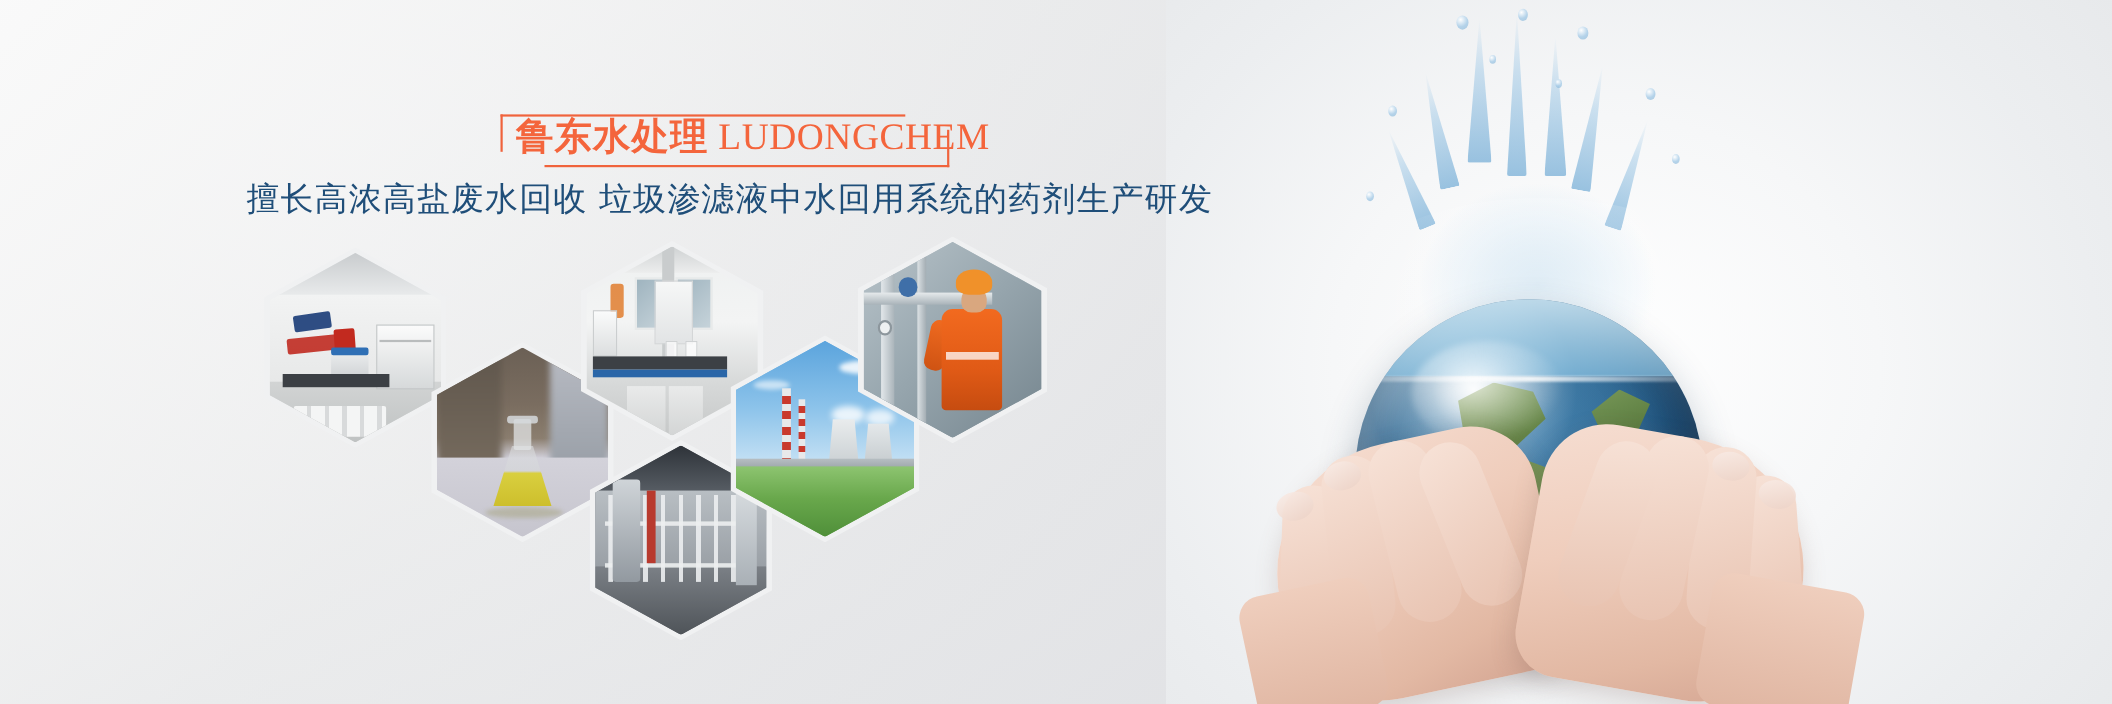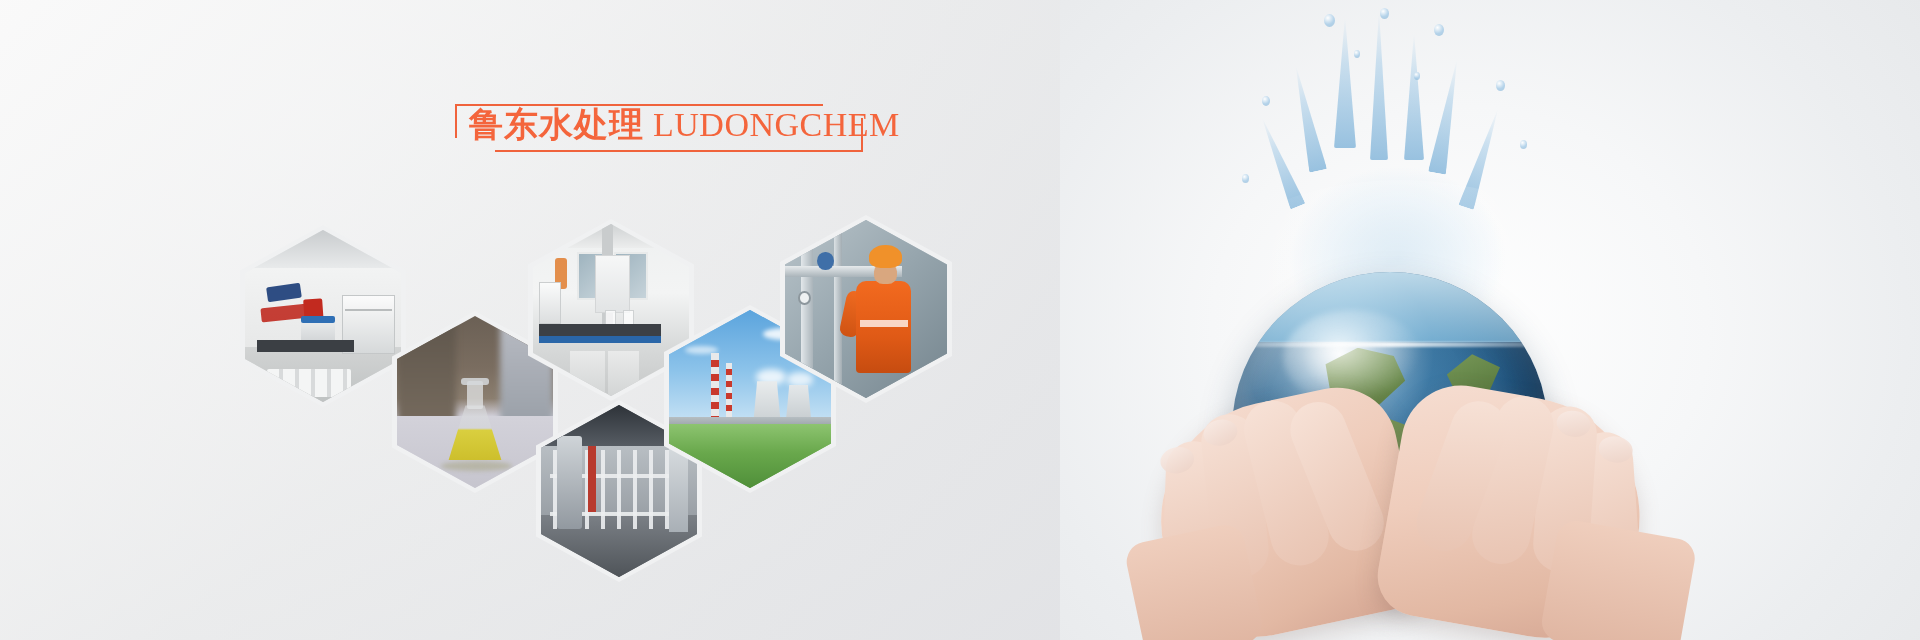--- a/index.html
+++ b/index.html
@@ -357,20 +357,21 @@
     <div class="bracket-top"></div>
     <div class="bracket-top-tick"></div>
     <div class="bracket-bottom"></div>
     <div class="bracket-bottom-tick"></div>
     <div class="title-text">
       <span class="cn">鲁东水处理</span>
       <span class="en">LUDONGCHEM</span>
     </div>
   </div>
 
+  <div class="subtitle">擅长高浓高盐废水回收 垃圾渗滤液中水回用系统的药剂生产研发</div>
 
   <div class="hex-cluster">
 
     <div class="hex-frame" id="hex1-frame"></div>
     <div class="hex" id="hex1">
       <div class="hex-inner lab1">
         <div class="ceiling"></div>
         <div class="wall"></div>
         <div class="floor"></div>
         <div class="slogan-a"></div>

